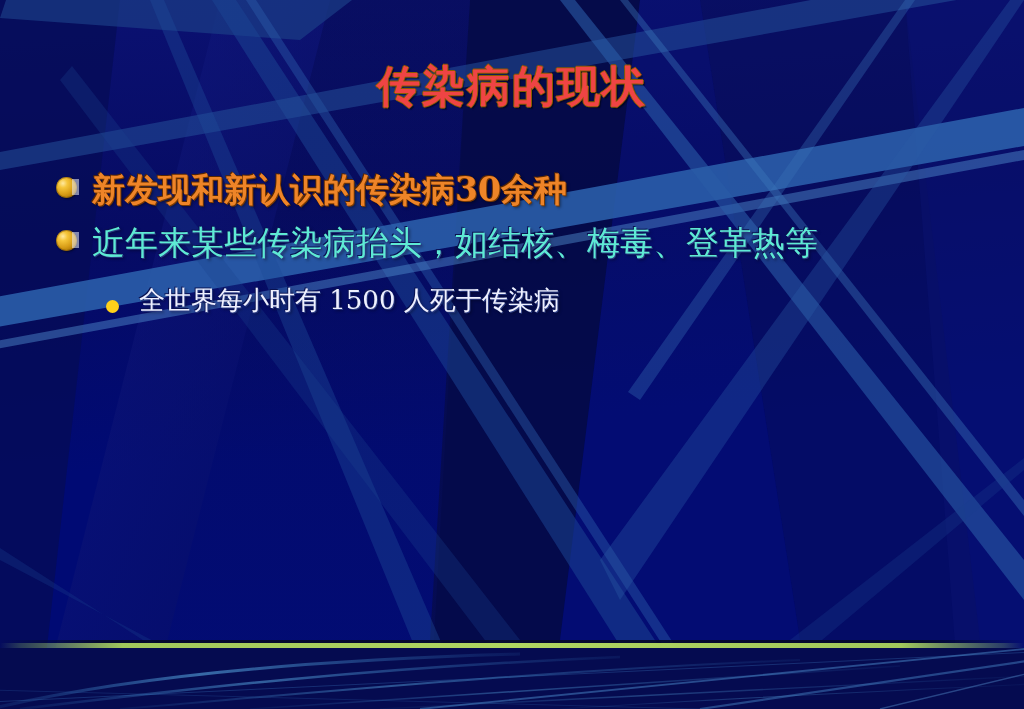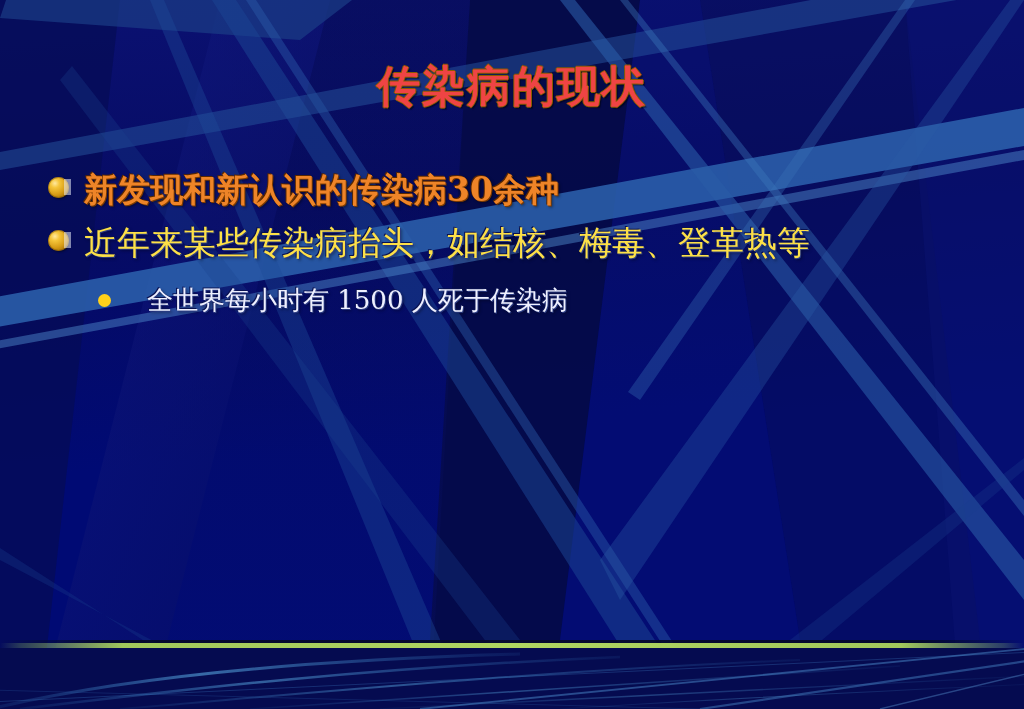--- a/index.html
+++ b/index.html
@@ -73,21 +73,21 @@
       -1px 0 0 #8a5a00,
        0 1px 0 #8a5a00,
        0 -1px 0 #8a5a00,
        2px 2px 1px rgba(0,0,0,0.45);
     white-space: nowrap;
   }
 
   
   .body-area {
     position: absolute;
-    left: 48px;
+    left: 56px;
     top: 166px;
     width: 900px;
   }
 
   .lvl1 {
     position: relative;
     display: flex;
     align-items: flex-start;
     margin-bottom: 6px;
   }
@@ -114,36 +114,35 @@
     top: 2px;
     width: 7px;
     height: 16px;
     background: rgba(235,238,250,0.55);
   }
   .lvl1 .text {
     flex: 1 1 auto;
     font-family: "DejaVu Serif", "Liberation Serif", serif;
     font-size: 33px;
     line-height: 47px;
-    color: #fde047;
+    color: #5eead4;
     text-shadow: 1px 1px 0 #2a3a80, -1px -1px 0 #0a1250, 2px 2px 3px rgba(0,0,0,0.4);
   }
   .lvl1.accent .text {
     color: #ee8428;
     text-shadow: 1px 1px 0 #7a3a00, -1px -1px 0 #5a2800, 2px 2px 3px rgba(0,0,0,0.45);
     font-weight: bold;
   }
 
   .lvl2 {
     position: relative;
     display: flex;
-    align-items: flex-start;
+    align-items: center;
     margin-left: 50px;
     margin-bottom: 4px;
-    gap: 16px;
   }
   .lvl2 .marker {
     flex: 0 0 auto;
     width: 33px;
     padding-top: 12px;
   }
   .dot {
     display: block;
     width: 13px;
     height: 13px;

